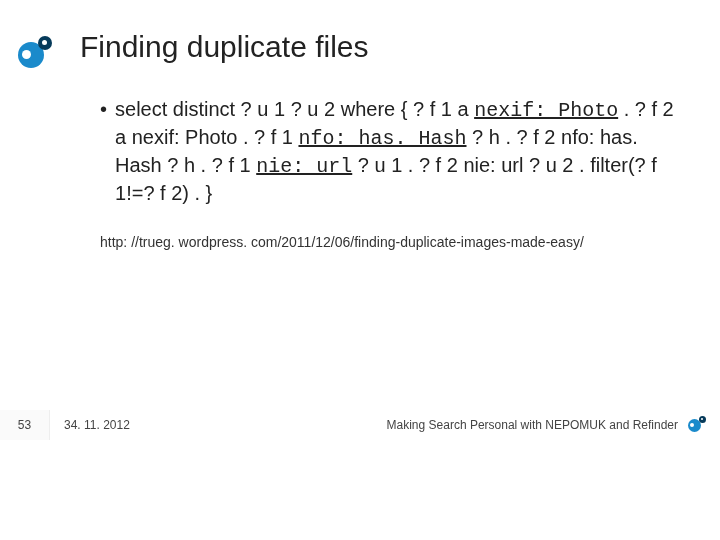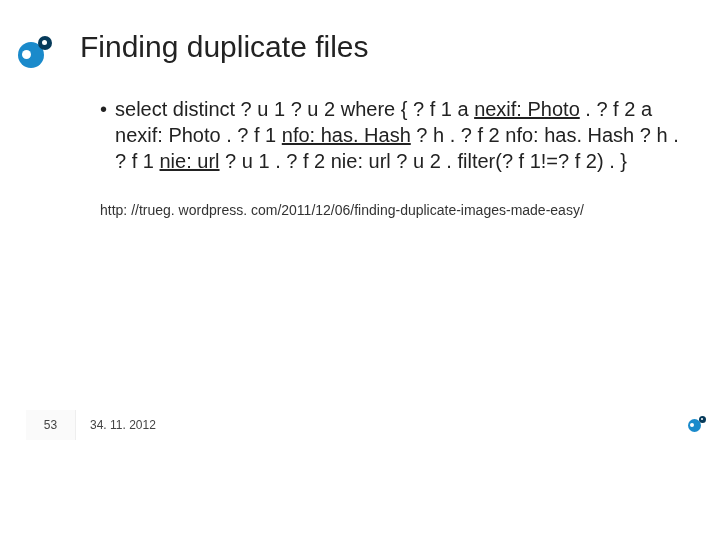--- a/index.html
+++ b/index.html
@@ -11,25 +11,25 @@
   .logo .circle-big::after { content: ""; position: absolute; left: 4px; top: 8px; width: 9px; height: 9px; border-radius: 50%; background: #fff; }
   .logo .circle-small { position: absolute; right: 0; top: 0; width: 14px; height: 14px; border-radius: 50%; background: #063a5a; }
   .logo .circle-small::after { content: ""; position: absolute; left: 4px; top: 4px; width: 5px; height: 5px; border-radius: 50%; background: #fff; }
 
   .title { position: absolute; left: 80px; top: 30px; font-size: 30px; font-weight: 400; color: #222; }
 
   .content { position: absolute; left: 100px; top: 96px; width: 580px; }
   .bullet-row { display: flex; align-items: flex-start; }
   .bullet-mark { font-size: 20px; line-height: 26px; margin-right: 8px; color: #222; }
   .bullet-text { font-size: 20px; line-height: 26px; color: #222; word-wrap: break-word; }
-  .bullet-text .ul { text-decoration: underline; }
+  .bullet-text .ul { text-decoration: underline; font-family: Liberation Mono, monospace; }
 
   .url { margin-top: 28px; font-size: 14px; color: #333; }
 
-  .footer { position: absolute; left: 0; bottom: 0; width: 720px; height: 30px; background: #fff; display: flex; align-items: center; padding-left: 26px; }
+  .footer { position: absolute; left: 0; bottom: 0; width: 720px; height: 30px; background: #fff; display: flex; align-items: center; }
   .slide-no-box { width: 50px; height: 30px; background: #fafafa; display: flex; align-items: center; justify-content: center; font-size: 12px; color: #444; border-right: 1px solid #eee; }
   .date { margin-left: 14px; font-size: 12px; color: #444; }
   .footer-right { margin-left: auto; display: flex; align-items: center; margin-right: 14px; }
   .footer-title { font-size: 12px; color: #444; margin-right: 10px; }
   .logo-small { position: relative; width: 18px; height: 18px; }
   .logo-small .cb { position: absolute; left: 0; top: 3px; width: 13px; height: 13px; border-radius: 50%; background: #1a8acb; }
   .logo-small .cb::after { content: ""; position: absolute; left: 2px; top: 4px; width: 4px; height: 4px; border-radius: 50%; background: #fff; }
   .logo-small .cs { position: absolute; right: 0; top: 0; width: 7px; height: 7px; border-radius: 50%; background: #063a5a; }
   .logo-small .cs::after { content: ""; position: absolute; left: 2px; top: 2px; width: 2px; height: 2px; border-radius: 50%; background: #fff; }
 </style>
@@ -53,20 +53,21 @@
       </span>
     </div>
 
     <div class="url">http: //trueg. wordpress. com/2011/12/06/finding-duplicate-images-made-easy/</div>
   </div>
 
   <div class="footer">
     <div class="slide-no-box">53</div>
     <div class="date">34. 11. 2012</div>
     <div class="footer-right">
+      <div class="footer-title">Making Search Personal with NEPOMUK and Refinder</div>
       <div class="logo-small">
         <div class="cb"></div>
         <div class="cs"></div>
       </div>
     </div>
   </div>
 
 </div>
 
 </body></html>

